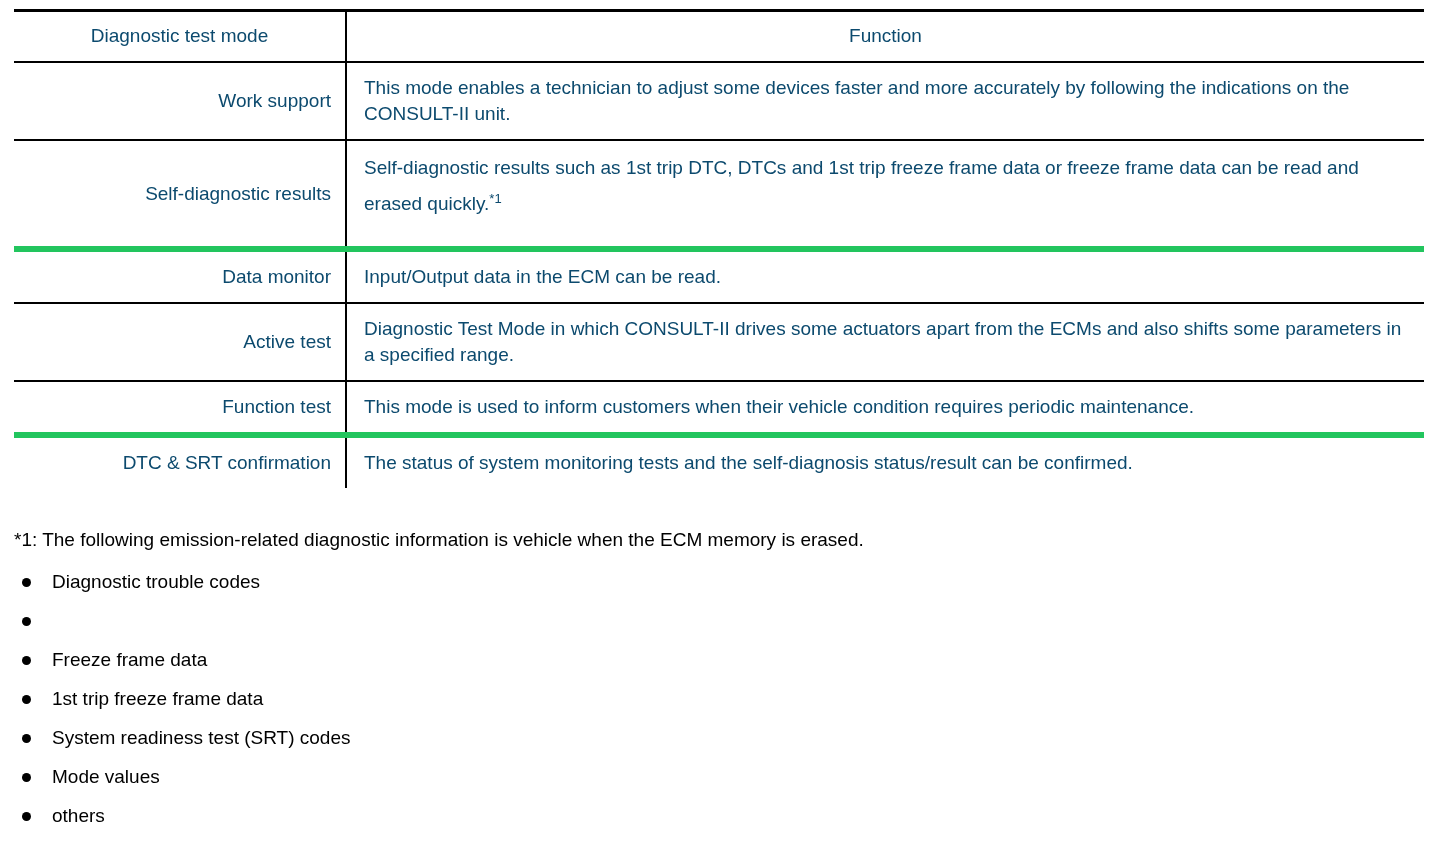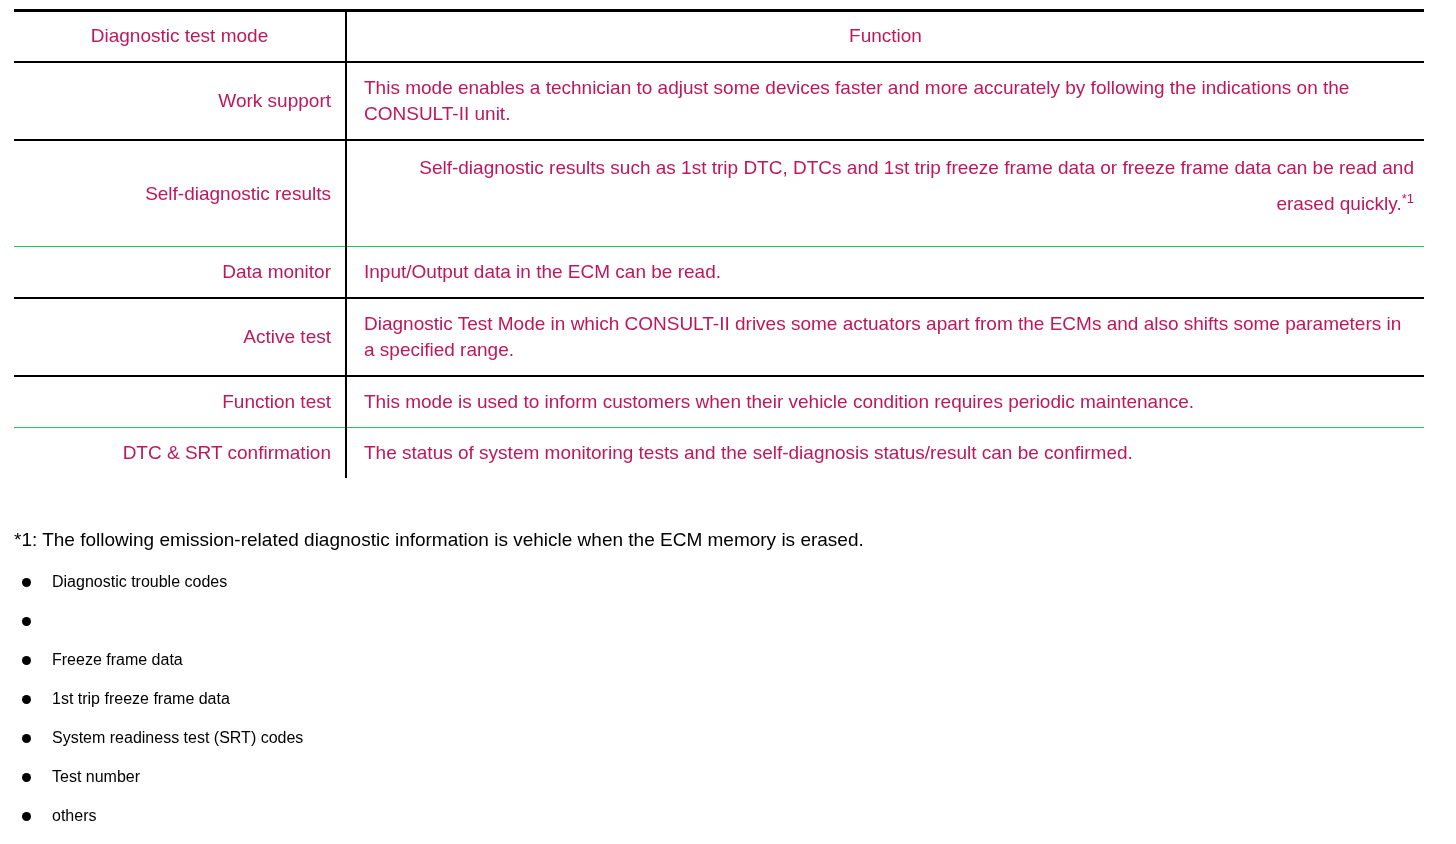--- a/index.html
+++ b/index.html
@@ -39,27 +39,27 @@
 
   table.dtm col.c-mode { width: 332px; }
   table.dtm col.c-func { width: 1078px; }
 
   table.dtm th,
   table.dtm td {
     vertical-align: middle;
     font-weight: normal;
     font-size: 19px;
     line-height: 26px;
-    color: #be185d;
+    color: #0c4a6e;
     border: 0;
   }
 
   
   table.dtm tr > * {
-    border-top: 1px solid #22c55e;
+    border-top: 6px solid #22c55e;
   }
   
   table.dtm tr.head > * {
     border-top: 3px solid #000;
   }
   
   table.dtm tr.rule-thick > * {
     border-top: 2px solid #000;
   }
   
@@ -86,21 +86,20 @@
   table.dtm td.col-func {
     text-align: left;
     padding: 12px 10px 12px 17px;
   }
 
   
   table.dtm tr.loose td.col-func {
     line-height: 36px;
     padding-top: 9px;
     padding-bottom: 24px;
-    text-align: right;
   }
 
   sup.fn {
     font-size: 13px;
     line-height: 0;
     vertical-align: super;
   }
 
   
   .footnote {
@@ -119,21 +118,21 @@
     margin: 0;
     padding: 0;
     list-style: none;
   }
 
   ul.bullets li {
     position: relative;
     height: 39px;
     line-height: 39px;
     padding-left: 38px;
-    font-size: 16px;
+    font-size: 19px;
     white-space: nowrap;
   }
 
   ul.bullets li .dot {
     position: absolute;
     left: 8px;
     top: 50%;
     width: 9px;
     height: 9px;
     margin-top: -4px;
@@ -213,21 +212,21 @@
     <li>
       <span class="dot"></span>
       <span>1st trip freeze frame data</span>
     </li>
     <li>
       <span class="dot"></span>
       <span>System readiness test (SRT) codes</span>
     </li>
     <li>
       <span class="dot"></span>
-      <span>Test number</span>
+      <span>Mode values</span>
     </li>
     <li>
       <span class="dot"></span>
       <span>others</span>
     </li>
   </ul>
 
 </div>
 
 </body></html>

